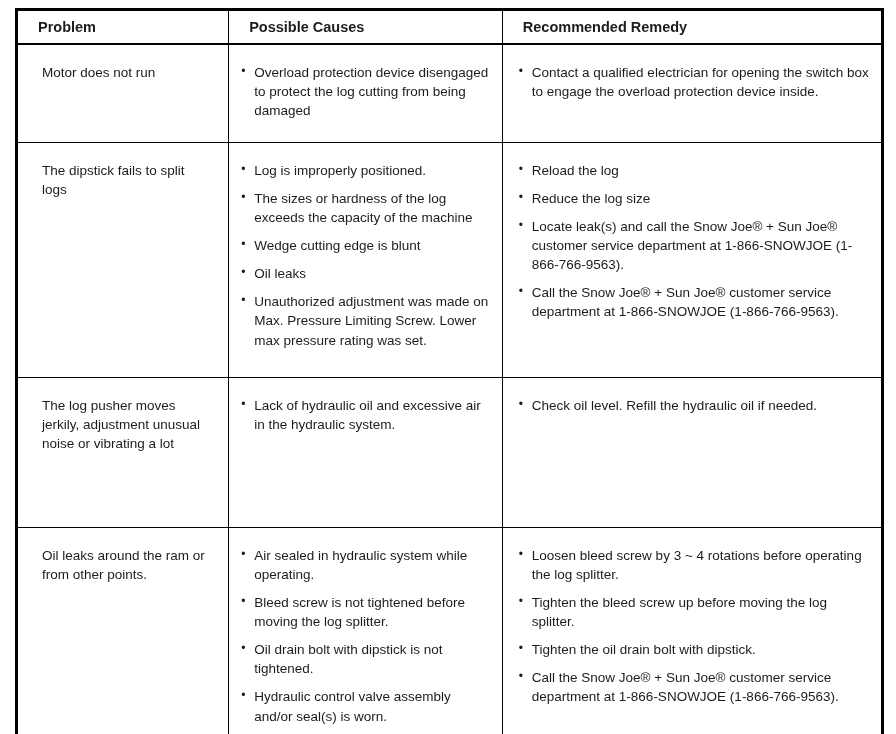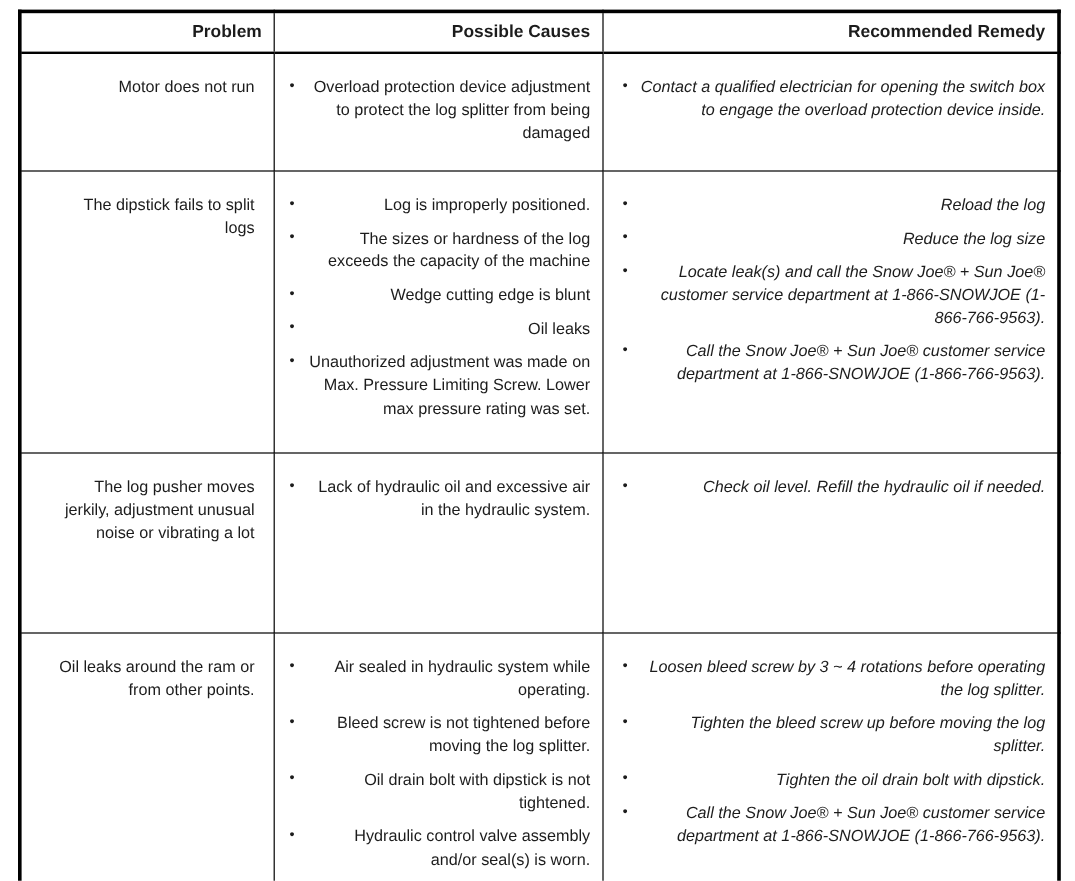--- a/index.html
+++ b/index.html
@@ -23,32 +23,32 @@
   }
   table.ts-table {
     width: 100%;
     border-collapse: collapse;
     border: 3px solid #000000;
     table-layout: fixed;
   }
   .ts-table th, .ts-table td {
     border: 1.5px solid #000000;
     vertical-align: top;
-    text-align: right;
+    text-align: left;
     box-sizing: border-box;
   }
   .ts-table th {
     font-size: 14.5px;
     font-weight: bold;
     padding: 8px 10px 8px 20px;
     height: 34px;
     vertical-align: middle;
     border-bottom-width: 2px;
   }
-  .ts-table th.col-remedy { padding-left: 32px; }
+  .ts-table th.col-remedy { padding-left: 20px; }
   .ts-table td {
     font-size: 13.5px;
     line-height: 1.42;
     padding: 18px 10px 10px 12px;
   }
   td.problem-cell { padding-left: 24px; padding-right: 16px; }
   col.c-problem { width: 24.5%; }
   col.c-causes  { width: 31.6%; }
   col.c-remedy  { width: 43.9%; }
 
@@ -68,21 +68,21 @@
     margin: 0 0 9px 0;
   }
   ul.bullets li:last-child { margin-bottom: 0; }
   ul.bullets li::before {
     content: "\2022";
     position: absolute;
     left: 0;
     top: 0;
     font-size: 12px;
   }
-  td.remedy-cell { padding-left: 16px; font-style: italic; }
+  td.remedy-cell { padding-left: 16px; }
 </style>
 </head>
 <body>
 
 <div class="page">
   <table class="ts-table">
     <colgroup>
       <col class="c-problem">
       <col class="c-causes">
       <col class="c-remedy">
@@ -93,21 +93,21 @@
         <th class="col-causes">Possible Causes</th>
         <th class="col-remedy">Recommended Remedy</th>
       </tr>
     </thead>
     <tbody>
 
       <tr class="r1">
         <td class="problem-cell">Motor does not run</td>
         <td class="causes-cell">
           <ul class="bullets">
-            <li>Overload protection device adjustment to protect the log splitter from being damaged</li>
+            <li>Overload protection device disengaged to protect the log cutting from being damaged</li>
           </ul>
         </td>
         <td class="remedy-cell">
           <ul class="bullets">
             <li>Contact a qualified electrician for opening the switch box to engage the overload protection device inside.</li>
           </ul>
         </td>
       </tr>
 
       <tr class="r2">

